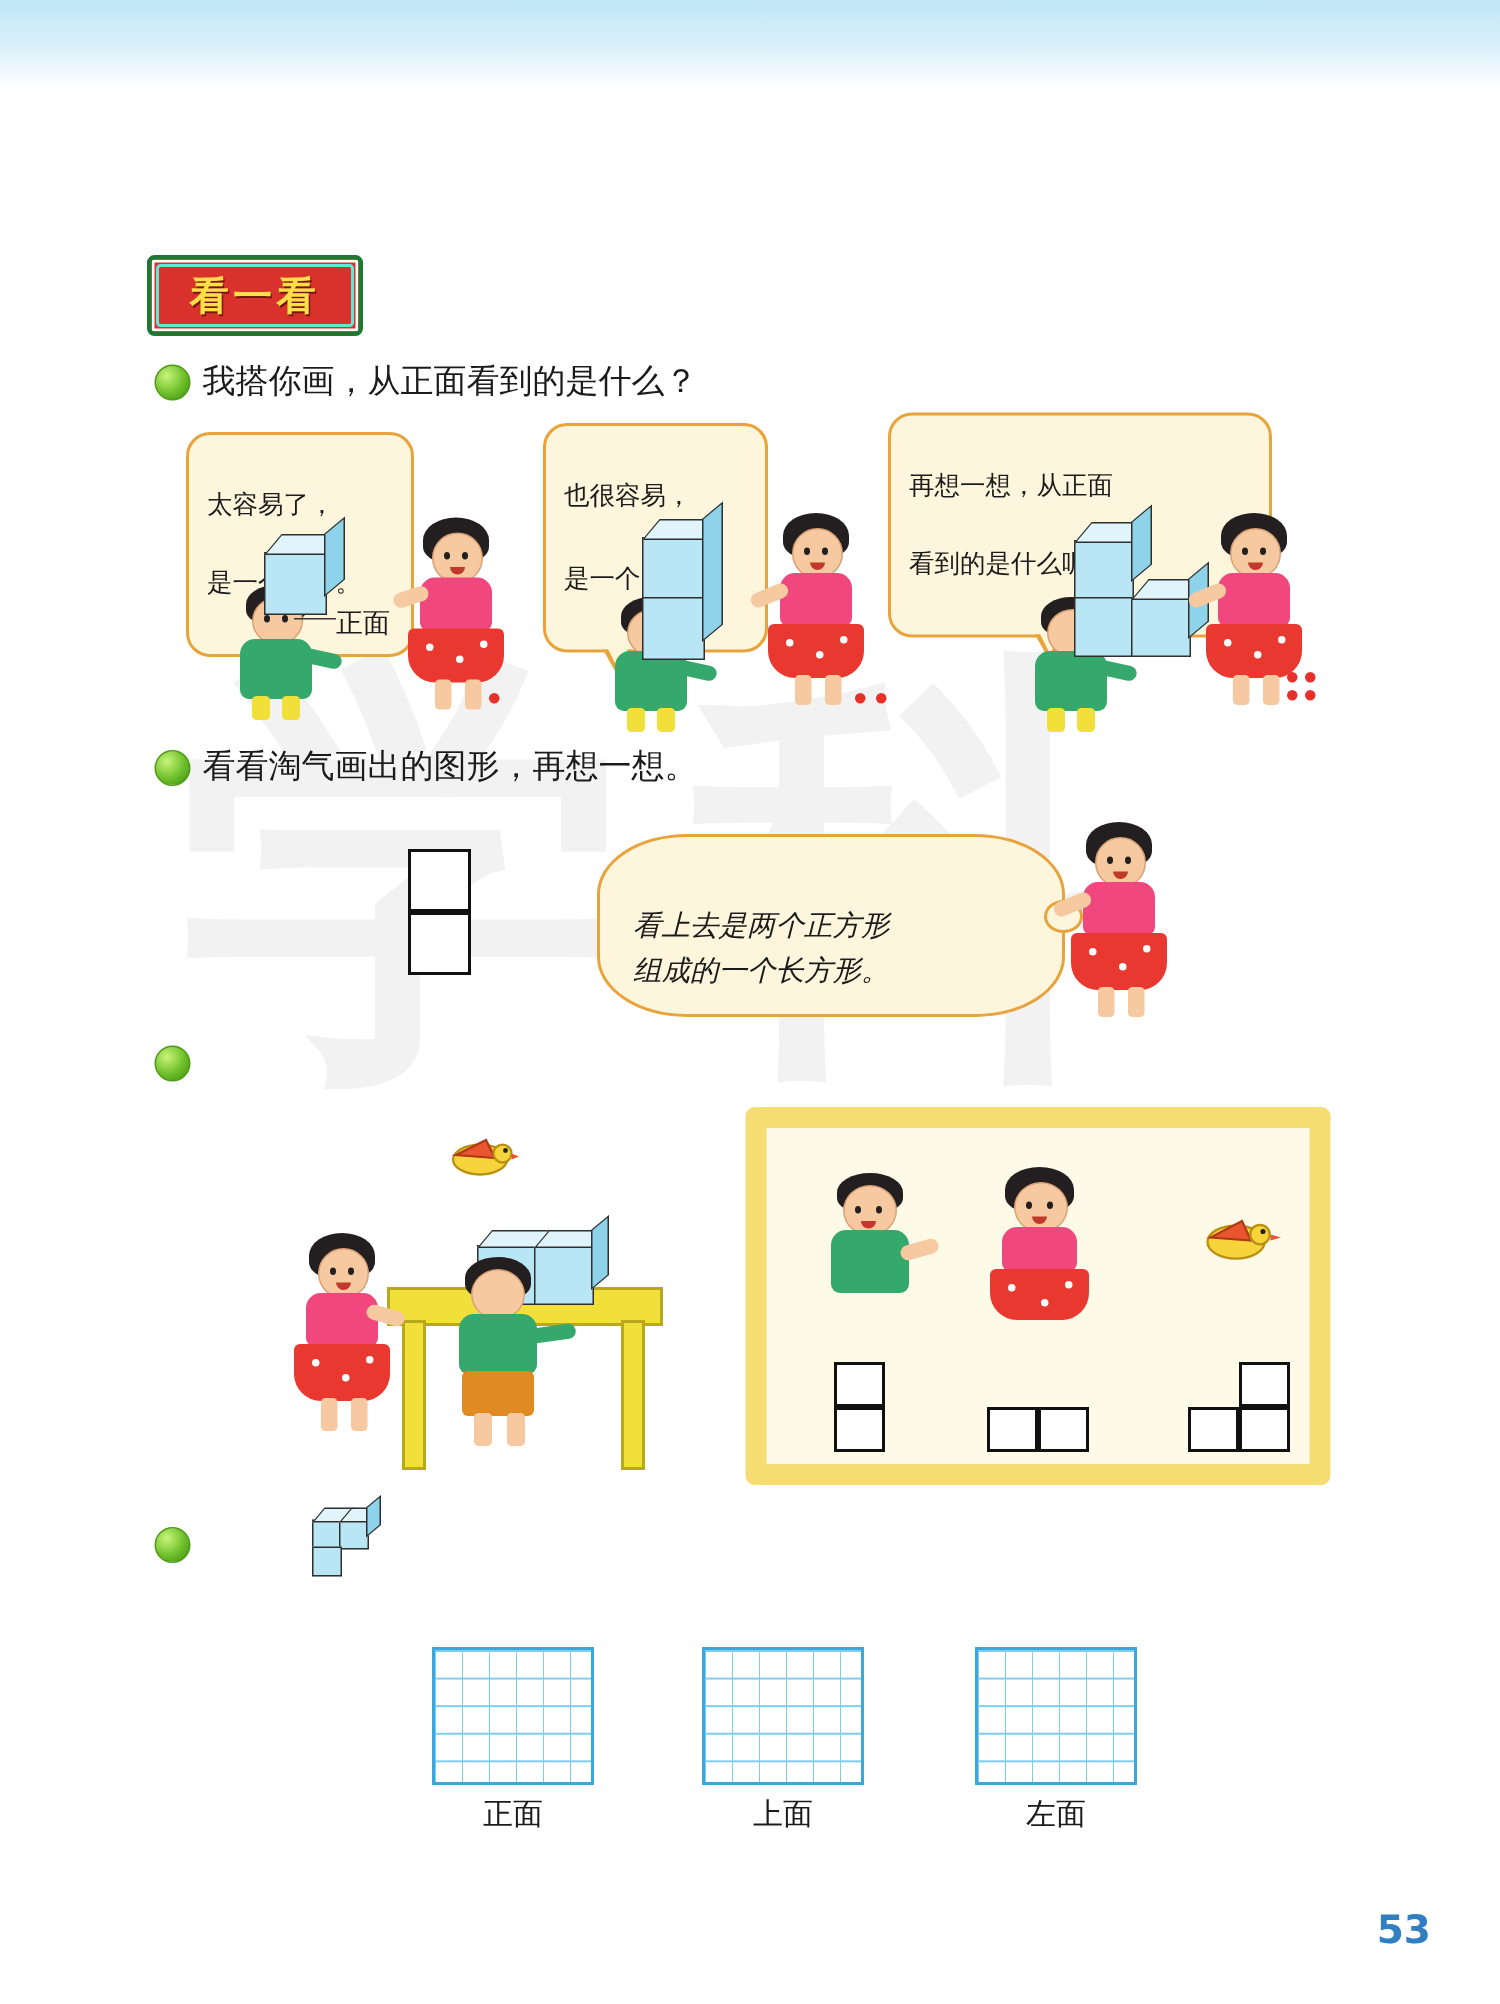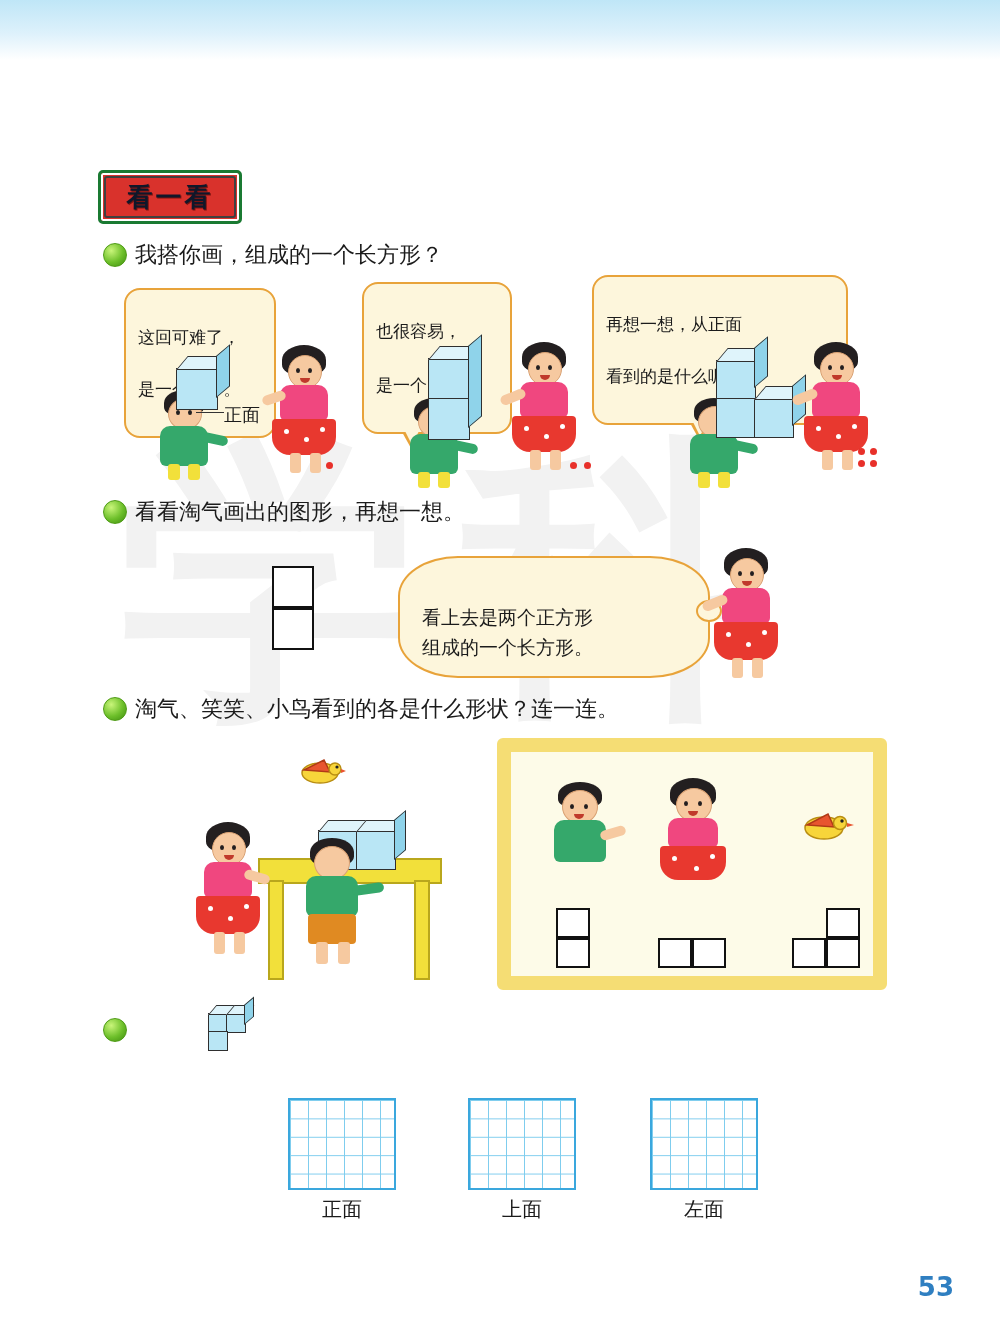--- a/index.html
+++ b/index.html
@@ -34,23 +34,23 @@
   }
   
   .kanyikan{
     position:absolute;left:98px;top:170px;width:138px;height:48px;
     border:3px solid #1a7a32;border-radius:5px;
     background:#d9322c;
     box-shadow:0 0 0 2px #ffffff inset;
   }
   .kanyikan .inner{
     position:absolute;left:3px;top:3px;right:3px;bottom:3px;
-    border:2px solid #404040;border-radius:3px;
+    border:2px solid #5eead4;border-radius:3px;
     display:flex;align-items:center;justify-content:center;
-    color:#0f172a;font-size:26px;font-weight:bold;letter-spacing:3px;
+    color:#fde047;font-size:26px;font-weight:bold;letter-spacing:3px;
     text-shadow:1px 1px 0 #7a1410;
     font-family:"DejaVu Sans","Liberation Sans",sans-serif;
   }
   
   .bullet{
     position:absolute;width:22px;height:22px;border-radius:50%;
     background:radial-gradient(circle at 33% 30%, #c9f57a 0%, #6dbf2a 55%, #3e8c10 100%);
     border:1px solid #4f9c16;
   }
   .qtext{
@@ -153,24 +153,24 @@
 
   <div class="topband"></div>
   <div class="watermark">学科</div>
 
 
   <div class="kanyikan">
     <div class="inner">看一看</div>
   </div>
 
   <div class="bullet" style="left:103px;top:243px;"></div>
-  <div class="qtext" style="left:135px;top:238px;width:700px;">我搭你画，组成的一个长方形？</div>
+  <div class="qtext" style="left:135px;top:238px;width:700px;">我搭你画，从正面看到的是什么？</div>
 
   <div class="bubble" style="left:124px;top:288px;width:124px;">
-    <span>这回可难了，</span><br>
+    <span>太容易了，</span><br>
     <span>是一个“</span><span class="sq"></span><span>”。</span>
     <div class="tail" style="left:40px;bottom:-18px;"><i></i></div>
   </div>
 
   <div class="bubble" style="left:362px;top:282px;width:122px;">
     <span>也很容易，</span><br>
     <span>是一个“</span><span class="sq2"></span><span>”。</span>
     <div class="tail" style="left:38px;bottom:-18px;"><i></i></div>
   </div>
 
@@ -285,21 +285,21 @@
   <div class="redmark" style="left:870px;top:448px;"></div>
   <div class="redmark" style="left:858px;top:460px;"></div>
   <div class="redmark" style="left:870px;top:460px;"></div>
 
   <div class="bullet" style="left:103px;top:500px;"></div>
   <div class="qtext" style="left:135px;top:495px;width:700px;">看看淘气画出的图形，再想一想。</div>
 
   <div class="gcell" style="left:272px;top:566px;width:42px;height:42px;"></div>
   <div class="gcell" style="left:272px;top:608px;width:42px;height:42px;"></div>
 
-  <div class="cloud" style="left:398px;top:556px;width:264px;">
+  <div class="cloud" style="left:398px;top:556px;width:264px;font-style:italic;">
     <span>看上去是两个正方形</span>
     <span>组成的一个长方形。</span>
   </div>
 
   <div class="kid" style="left:706px;top:548px;width:84px;height:132px;">
     <div class="hair" style="left:18px;top:0px;width:44px;height:30px;"></div>
     <div class="head" style="left:24px;top:10px;width:32px;height:32px;"></div>
     <div class="eye" style="left:32px;top:23px;"></div>
     <div class="eye" style="left:44px;top:23px;"></div>
     <div class="mouth" style="left:36px;top:33px;"></div>
@@ -307,21 +307,20 @@
     <div class="arm" style="left:-4px;top:50px;width:26px;height:10px;background:#f6c9a0;transform:rotate(-22deg);"></div>
     <div class="skirt" style="left:8px;top:74px;width:64px;height:38px;"></div>
     <div class="dot" style="left:20px;top:84px;"></div>
     <div class="dot" style="left:40px;top:94px;"></div>
     <div class="dot" style="left:56px;top:82px;"></div>
     <div class="leg" style="left:26px;top:110px;width:11px;height:20px;"></div>
     <div class="leg" style="left:46px;top:110px;width:11px;height:20px;"></div>
   </div>
 
   <div class="bullet" style="left:103px;top:697px;"></div>
-  <div class="qtext" style="left:135px;top:692px;width:760px;">淘气、笑笑、小鸟看到的各是什么形状？连一连。</div>
 
   <div class="bird" style="left:290px;top:754px;width:56px;height:34px;">
     <svg width="56" height="34" viewBox="0 0 56 34">
       <ellipse cx="30" cy="19" rx="18" ry="10" fill="#f7d53a" stroke="#b98e12" stroke-width="1.5"></ellipse>
       <path d="M14 16 L34 6 L40 18 Z" fill="#e8552f" stroke="#b03a17" stroke-width="1.5"></path>
       <circle cx="45" cy="15" r="6" fill="#f7d53a" stroke="#b98e12" stroke-width="1.5"></circle>
       <circle cx="47" cy="13" r="1.6" fill="#222"></circle>
       <path d="M51 15 L56 17 L51 19 Z" fill="#e8552f"></path>
     </svg>
   </div>

